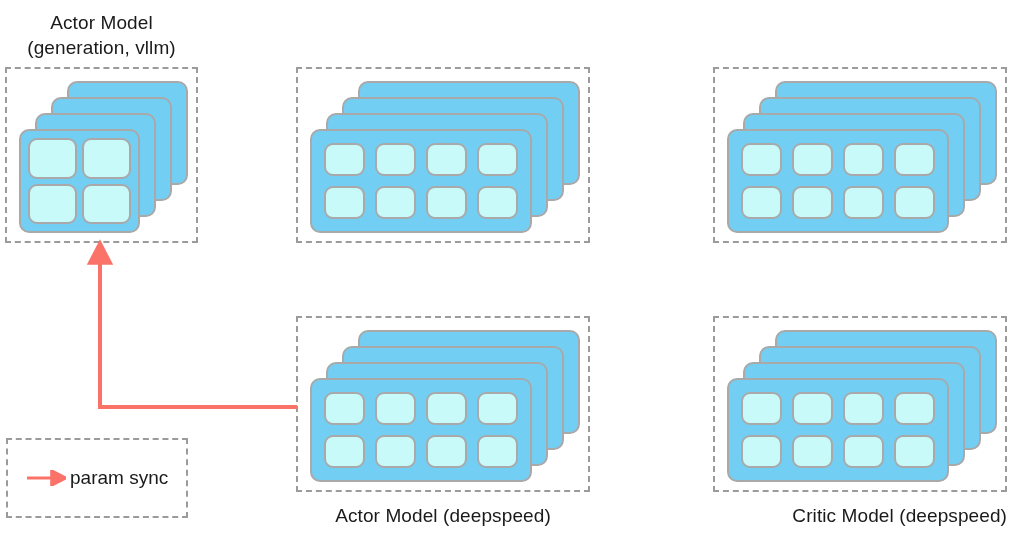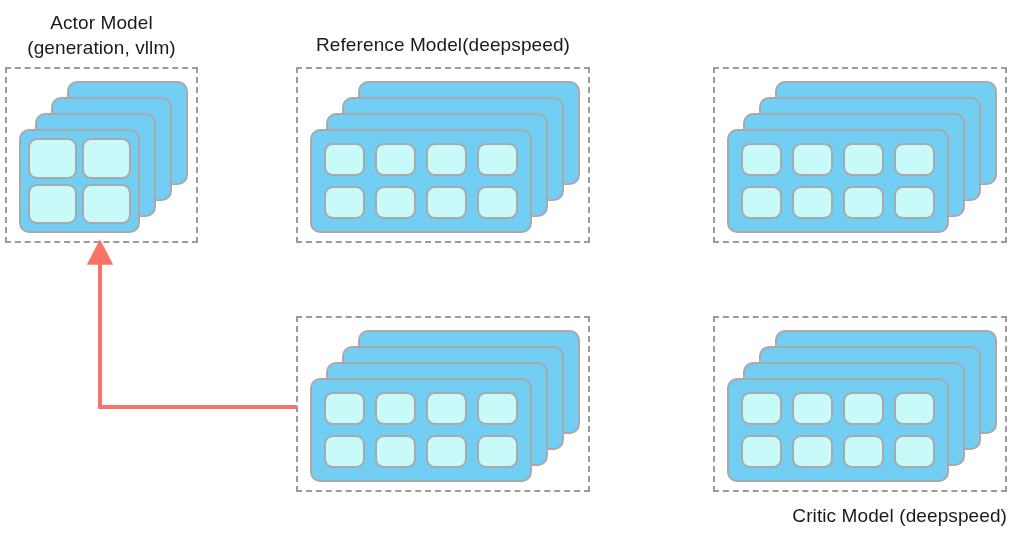--- a/index.html
+++ b/index.html
@@ -101,21 +101,20 @@
   }
 </style>
 </head>
 <body>
 
 <div id="canvas">
 
   <div class="title" style="left:5px; top:10px; width:193px;">Actor Model
 (generation, vllm)</div>
 
-  <div class="title" style="left:296px; top:32px; width:294px;">Reference Model(deepspeed)</div>
 
 
   <div class="group-box" style="left:5px; top:67px; width:193px; height:176px;">
     <div class="stack" id="stack-0">
         <div class="card" style="left: 60px; top: 12px; width: 121px; height: 104px;"></div>
         <div class="card" style="left: 44px; top: 28px; width: 121px; height: 104px;"></div>
         <div class="card" style="left: 28px; top: 44px; width: 121px; height: 104px;"></div>
         <div class="card" style="left: 12px; top: 60px; width: 121px; height: 104px;">
           <div class="card-grid" style="grid-template-columns: repeat(2, 1fr); grid-template-rows: repeat(2, 1fr); gap: 5px; padding: 7px;">
             <div class="cell"></div>
@@ -200,26 +199,38 @@
             <div class="cell"></div>
             <div class="cell"></div>
             <div class="cell"></div>
             <div class="cell"></div>
             <div class="cell"></div>
           </div>
         </div>
       </div>
   </div>
 
+  <div class="title" style="left:296px; top:503px; width:294px;">Actor Model (deepspeed)</div>
 
   <div class="title" style="left:713px; top:503px; width:294px;text-align:right;">Critic Model (deepspeed)</div>
 
   <svg id="connector" viewBox="0 0 1032 546" xmlns="http://www.w3.org/2000/svg">
     <defs>
       <marker id="arrowhead-main" markerWidth="7" markerHeight="7" refX="2.2" refY="3.5" orient="auto" markerUnits="strokeWidth">
         <polygon points="0,0.2 6.4,3.5 0,6.8" fill="#FA7268"></polygon>
       </marker>
     </defs>
     <path id="connector-path" fill="none" stroke="#FA7268" stroke-width="4" stroke-linecap="butt" stroke-linejoin="miter" marker-end="url(#arrowhead-main)" d="M 297 407 L 100 407 L 100 256"></path>
   </svg>
 
+  <div class="legend-box" style="left:6px; top:438px; width:182px; height:80px;">
+    <svg class="legend-arrow" width="40" height="16" viewBox="0 0 40 16" xmlns="http://www.w3.org/2000/svg">
+      <defs>
+        <marker id="arrowhead-legend" markerWidth="7" markerHeight="7" refX="1.6" refY="3.5" orient="auto" markerUnits="strokeWidth">
+          <polygon points="0,0.3 6.2,3.5 0,6.7" fill="#FA7268"></polygon>
+        </marker>
+      </defs>
+      <line x1="1" y1="8" x2="29" y2="8" stroke="#FA7268" stroke-width="3" marker-end="url(#arrowhead-legend)"></line>
+    </svg>
+    <span class="legend-label">param sync</span>
+  </div>
 
 </div>
 
 </body></html>

